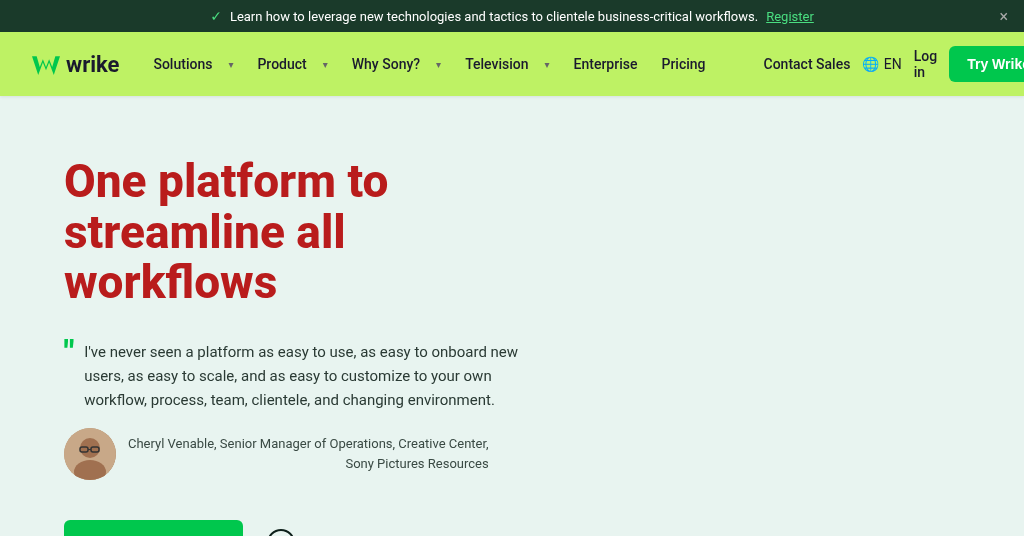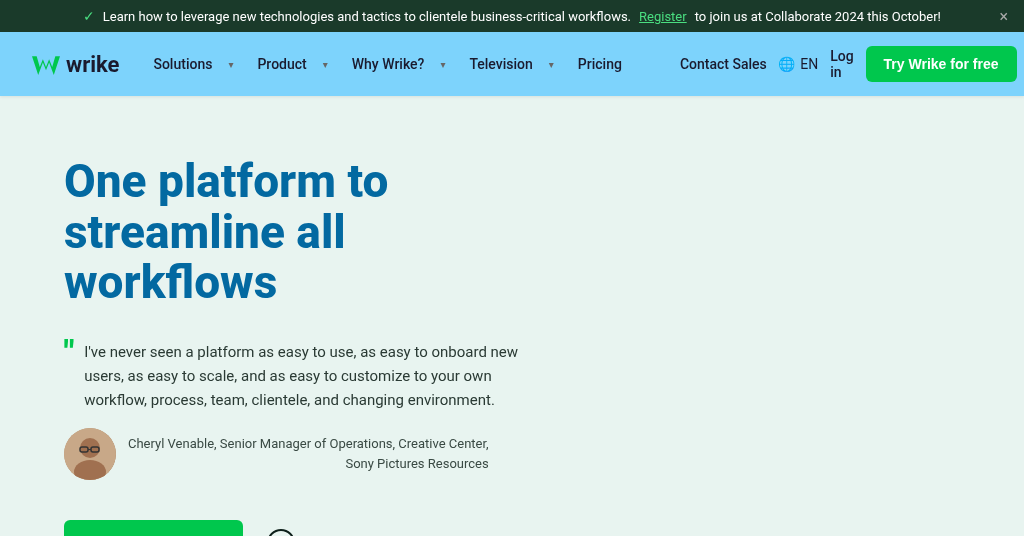--- a/index.html
+++ b/index.html
@@ -16,21 +16,21 @@
       padding: 8px 16px;
       gap: 8px;
       position: relative;
     }
     .banner-check { color: #4ade80; font-size: 14px; }
     .banner a { color: #4ade80; text-decoration: underline; cursor: pointer; }
     .banner-close { position: absolute; right: 16px; cursor: pointer; color: #aaa; font-size: 16px; }
 
     
     nav {
-      background: #7dd3fc;
+      background: #bef264;
       display: flex;
       align-items: center;
       padding: 0 32px;
       height: 64px;
       gap: 0;
       box-shadow: 0 1px 3px rgba(0,0,0,0.08);
     }
     .logo {
       display: flex;
       align-items: center;
@@ -105,21 +105,21 @@
     }
 
     
     .hero {
       padding: 60px 64px 40px 64px;
       max-width: 600px;
     }
     .hero-title {
       font-size: 46px;
       font-weight: 800;
-      color: #0369a1;
+      color: #b91c1c;
       line-height: 1.1;
       margin-bottom: 32px;
     }
     .testimonial {
       display: flex;
       flex-direction: column;
       gap: 16px;
       margin-bottom: 40px;
     }
     .quote-block {
@@ -208,21 +208,20 @@
       font-size: 11px;
     }
   </style>
 </head>
 <body>
 
 <div class="banner">
   <span class="banner-check">✓</span>
   <span>Learn how to leverage new technologies and tactics to clientele business-critical workflows.</span>
   <a>Register</a>
-  <span>to join us at Collaborate 2024 this October!</span>
   <span class="banner-close">×</span>
 </div>
 
 <nav>
   <a class="logo">
     <svg class="logo-icon" viewBox="0 0 36 28" fill="none" xmlns="http://www.w3.org/2000/svg">
       <path d="M0 4L8 28L14 12L18 22L22 12L28 28L36 4L30 4L26 18L22 8L18 18L14 8L10 18L6 4Z" fill="#00c74d"></path>
     </svg>
     <span class="logo-text">wrike</span>
   </a>
@@ -230,26 +229,29 @@
   <div class="nav-links">
     <div class="nav-item">
       <span>Solutions</span>
       <span class="nav-chevron">▾</span>
     </div>
     <div class="nav-item">
       <span>Product</span>
       <span class="nav-chevron">▾</span>
     </div>
     <div class="nav-item">
-      <span>Why Wrike?</span>
+      <span>Why Sony?</span>
       <span class="nav-chevron">▾</span>
     </div>
     <div class="nav-item">
       <span>Television</span>
       <span class="nav-chevron">▾</span>
+    </div>
+    <div class="nav-item">
+      <span>Enterprise</span>
     </div>
     <div class="nav-item">
       <span>Pricing</span>
     </div>
   </div>
 
   <div class="nav-right">
     <span class="nav-contact">Contact Sales</span>
     <div class="nav-lang">
       <span>🌐</span>

